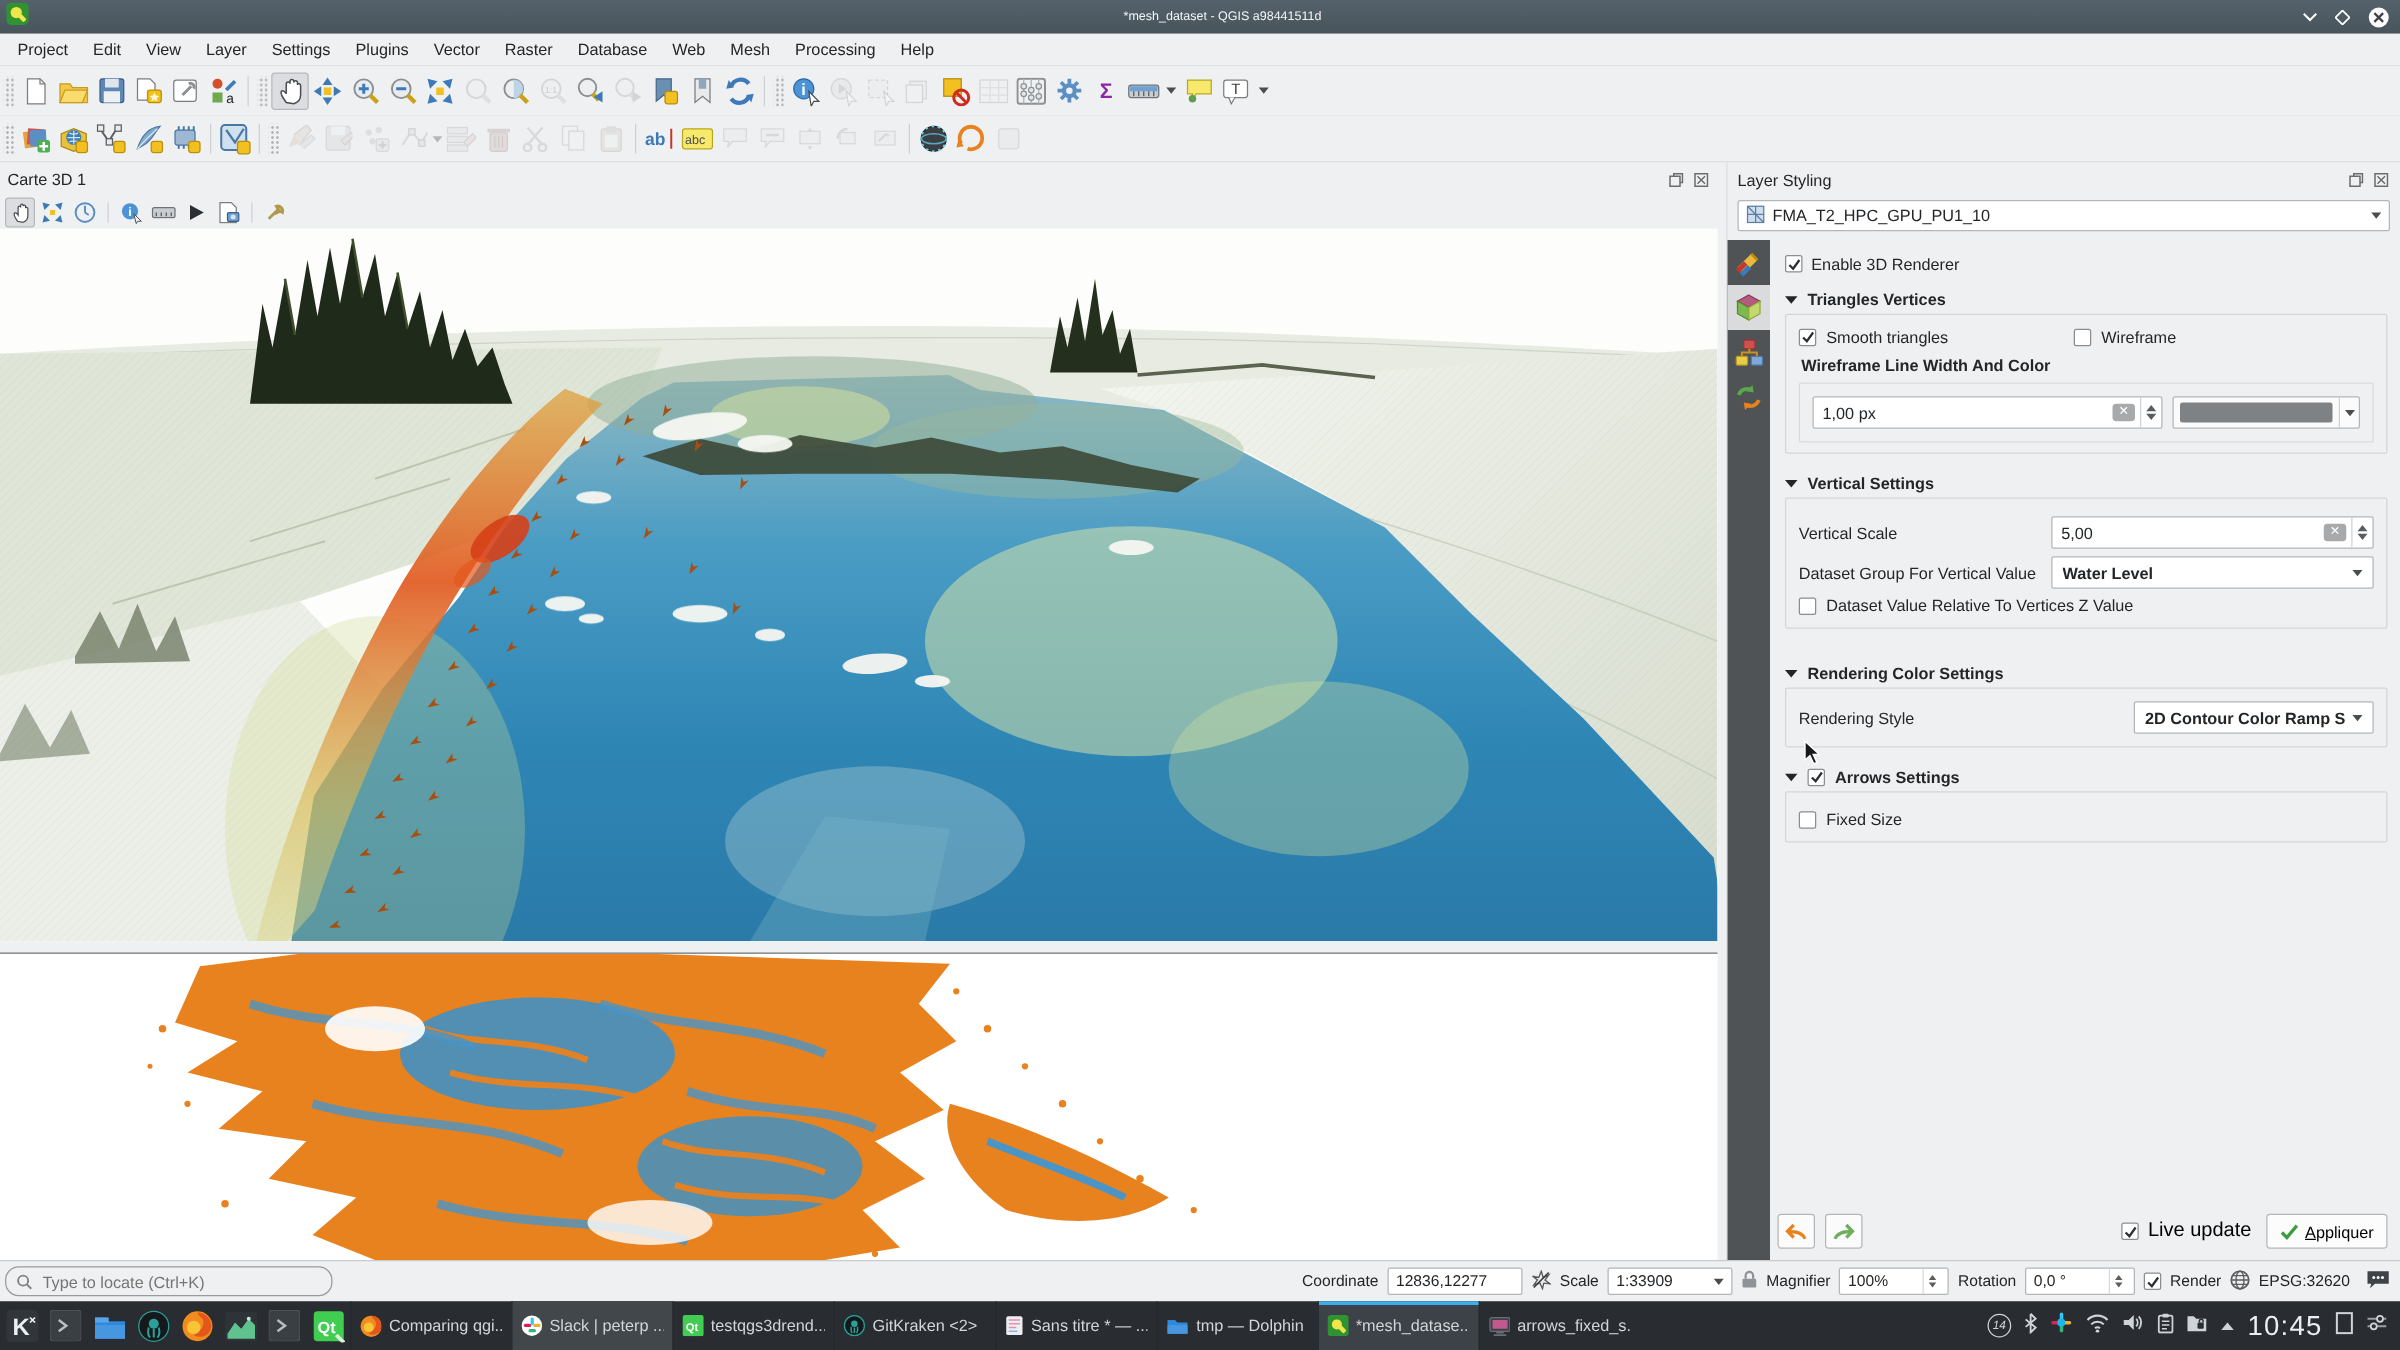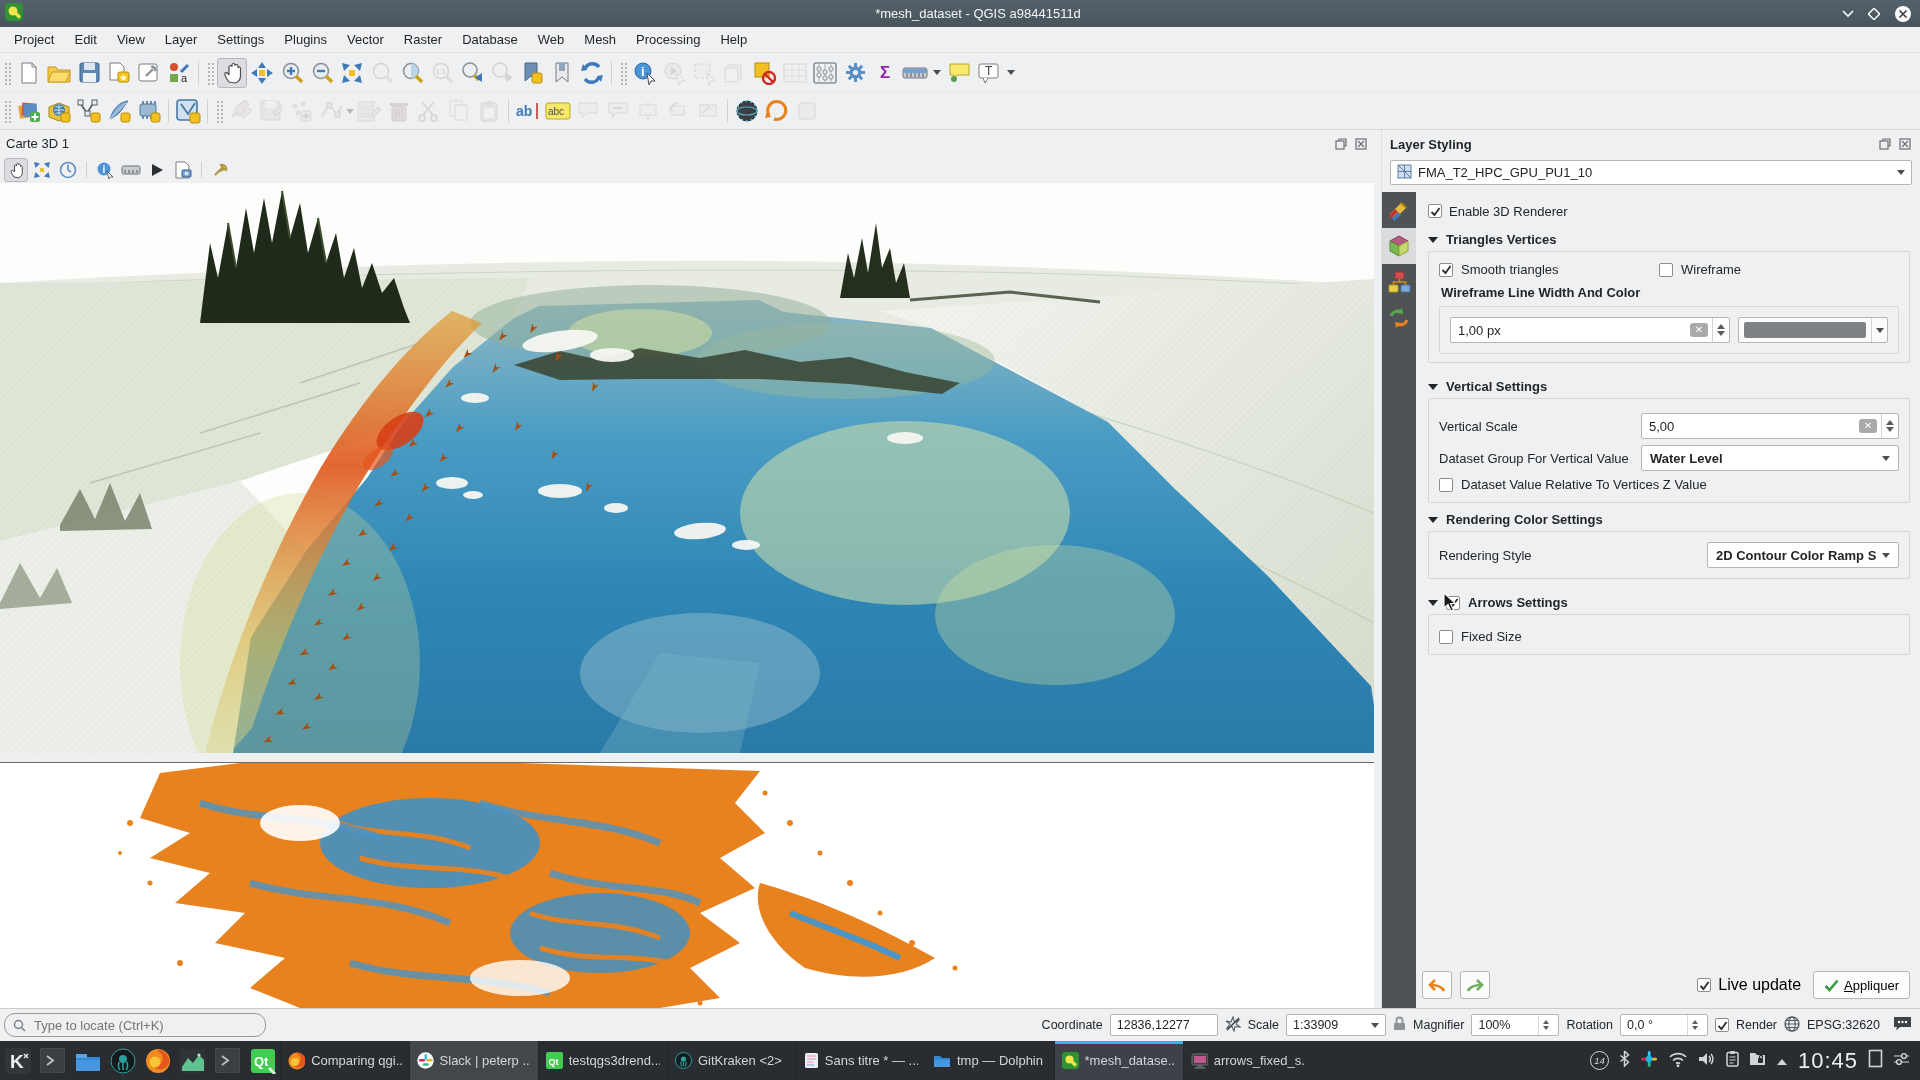--- a/index.html
+++ b/index.html
@@ -3,21 +3,21 @@
 <meta charset="utf-8">
 <style>
   html,body{margin:0;padding:0;background:#000;}
   *{box-sizing:border-box;font-family:"Liberation Sans",sans-serif;}
   .app{position:relative;width:1920px;height:1080px;background:#eff0f1;overflow:hidden;}
 
   
   .titlebar{position:absolute;left:0;top:0;width:1920px;height:27px;
     background:linear-gradient(#55626b,#47545b);display:flex;align-items:center;color:#fcfcfc;}
   .titlebar .qlogo{margin-left:5px;}
-  .titlebar .title{position:absolute;left:4px;right:0;text-align:center;font-size:13px;color:#f4f5f5;padding-left:32px;}
+  .titlebar .title{position:absolute;left:4px;right:0;text-align:center;font-size:10px;color:#f4f5f5;padding-left:32px;}
   .winbtns{position:absolute;right:8px;top:0;height:27px;display:flex;align-items:center;gap:14px;}
   .winbtns svg{display:block;}
 
   
   .menubar{position:absolute;left:0;top:27px;width:1920px;height:26px;background:#eff0f1;
     display:flex;align-items:center;padding-left:4px;border-bottom:1px solid #e2e3e4;}
   .menubar .mi{padding:0 10px;font-size:13px;color:#232629;height:26px;line-height:26px;cursor:default;}
 
   
   .toolbar{position:absolute;left:0;width:1920px;background:#eff0f1;display:flex;align-items:center;}
@@ -39,21 +39,21 @@
   .dock-head .spacer{flex:1;}
   .dockbtn{width:14px;height:14px;margin-left:6px;display:flex;align-items:center;justify-content:center;}
   .tb3d{height:26px;display:flex;align-items:center;padding-left:4px;gap:2px;}
   .tb3d .icn{width:24px;height:24px;}
   .view3d{position:absolute;left:0;top:53px;width:1374px;height:570px;background:#fdfdfc;overflow:hidden;}
   .view2d{position:absolute;left:0;top:632px;width:1374px;height:246px;background:#ffffff;border-top:1px solid #6a6d70;overflow:hidden;}
   .view3d svg,.view2d svg{display:block;}
 
   
   .dock-right{position:absolute;left:1381px;top:0;width:539px;height:878px;background:#eff0f1;border-left:1px solid #dddedf;}
-  .ls-head{height:28px;display:flex;align-items:center;padding:0 8px;font-size:13px;color:#232629;font-weight:bold;}
+  .ls-head{height:28px;display:flex;align-items:center;padding:0 8px;font-size:13px;color:#232629;}
   .layersel{margin:2px 8px 6px 8px;height:25px;background:#fff;border:1px solid #b4b6b8;border-radius:2px;
     display:flex;align-items:center;padding:0 6px;font-size:13px;color:#232629;gap:6px;}
   .layersel .flex{flex:1;overflow:hidden;white-space:nowrap;}
   .caret{width:0;height:0;border-left:4px solid transparent;border-right:4px solid transparent;border-top:5px solid #4a4d50;}
   .panel-body{position:absolute;left:0;top:62px;bottom:0;right:0;}
   .side-tabs{position:absolute;left:0;top:0;bottom:0;width:34px;background:#505356;display:flex;flex-direction:column;}
   .stab{width:34px;height:36px;display:flex;align-items:center;justify-content:center;}
   .stab.active{background:#dadbdc;}
   .ls-content{position:absolute;left:34px;top:0;right:0;bottom:0;padding:6px 10px 0 12px;font-size:13px;color:#232629;}
 
@@ -953,21 +953,21 @@
                 <span class="flex">Water Level</span>
                 <span class="caret"></span>
               </div>
             </div>
             <div class="g-row" style="margin-bottom:2px">
               <span class="cb"></span>
               <span>Dataset Value Relative To Vertices Z Value</span>
             </div>
           </div>
 
-          <div class="sec-head" style="margin-top:9px">
+          <div class="sec-head" style="margin-top:28px">
             <span class="tri"></span>
             <span>Rendering Color Settings</span>
           </div>
           <div class="group">
             <div class="g-row" style="margin:2px 0">
               <span class="lbl">Rendering Style</span>
               <div class="combo" style="width:192px">
                 <span class="flex">2D Contour Color Ramp Shader</span>
                 <span class="caret"></span>
               </div>

